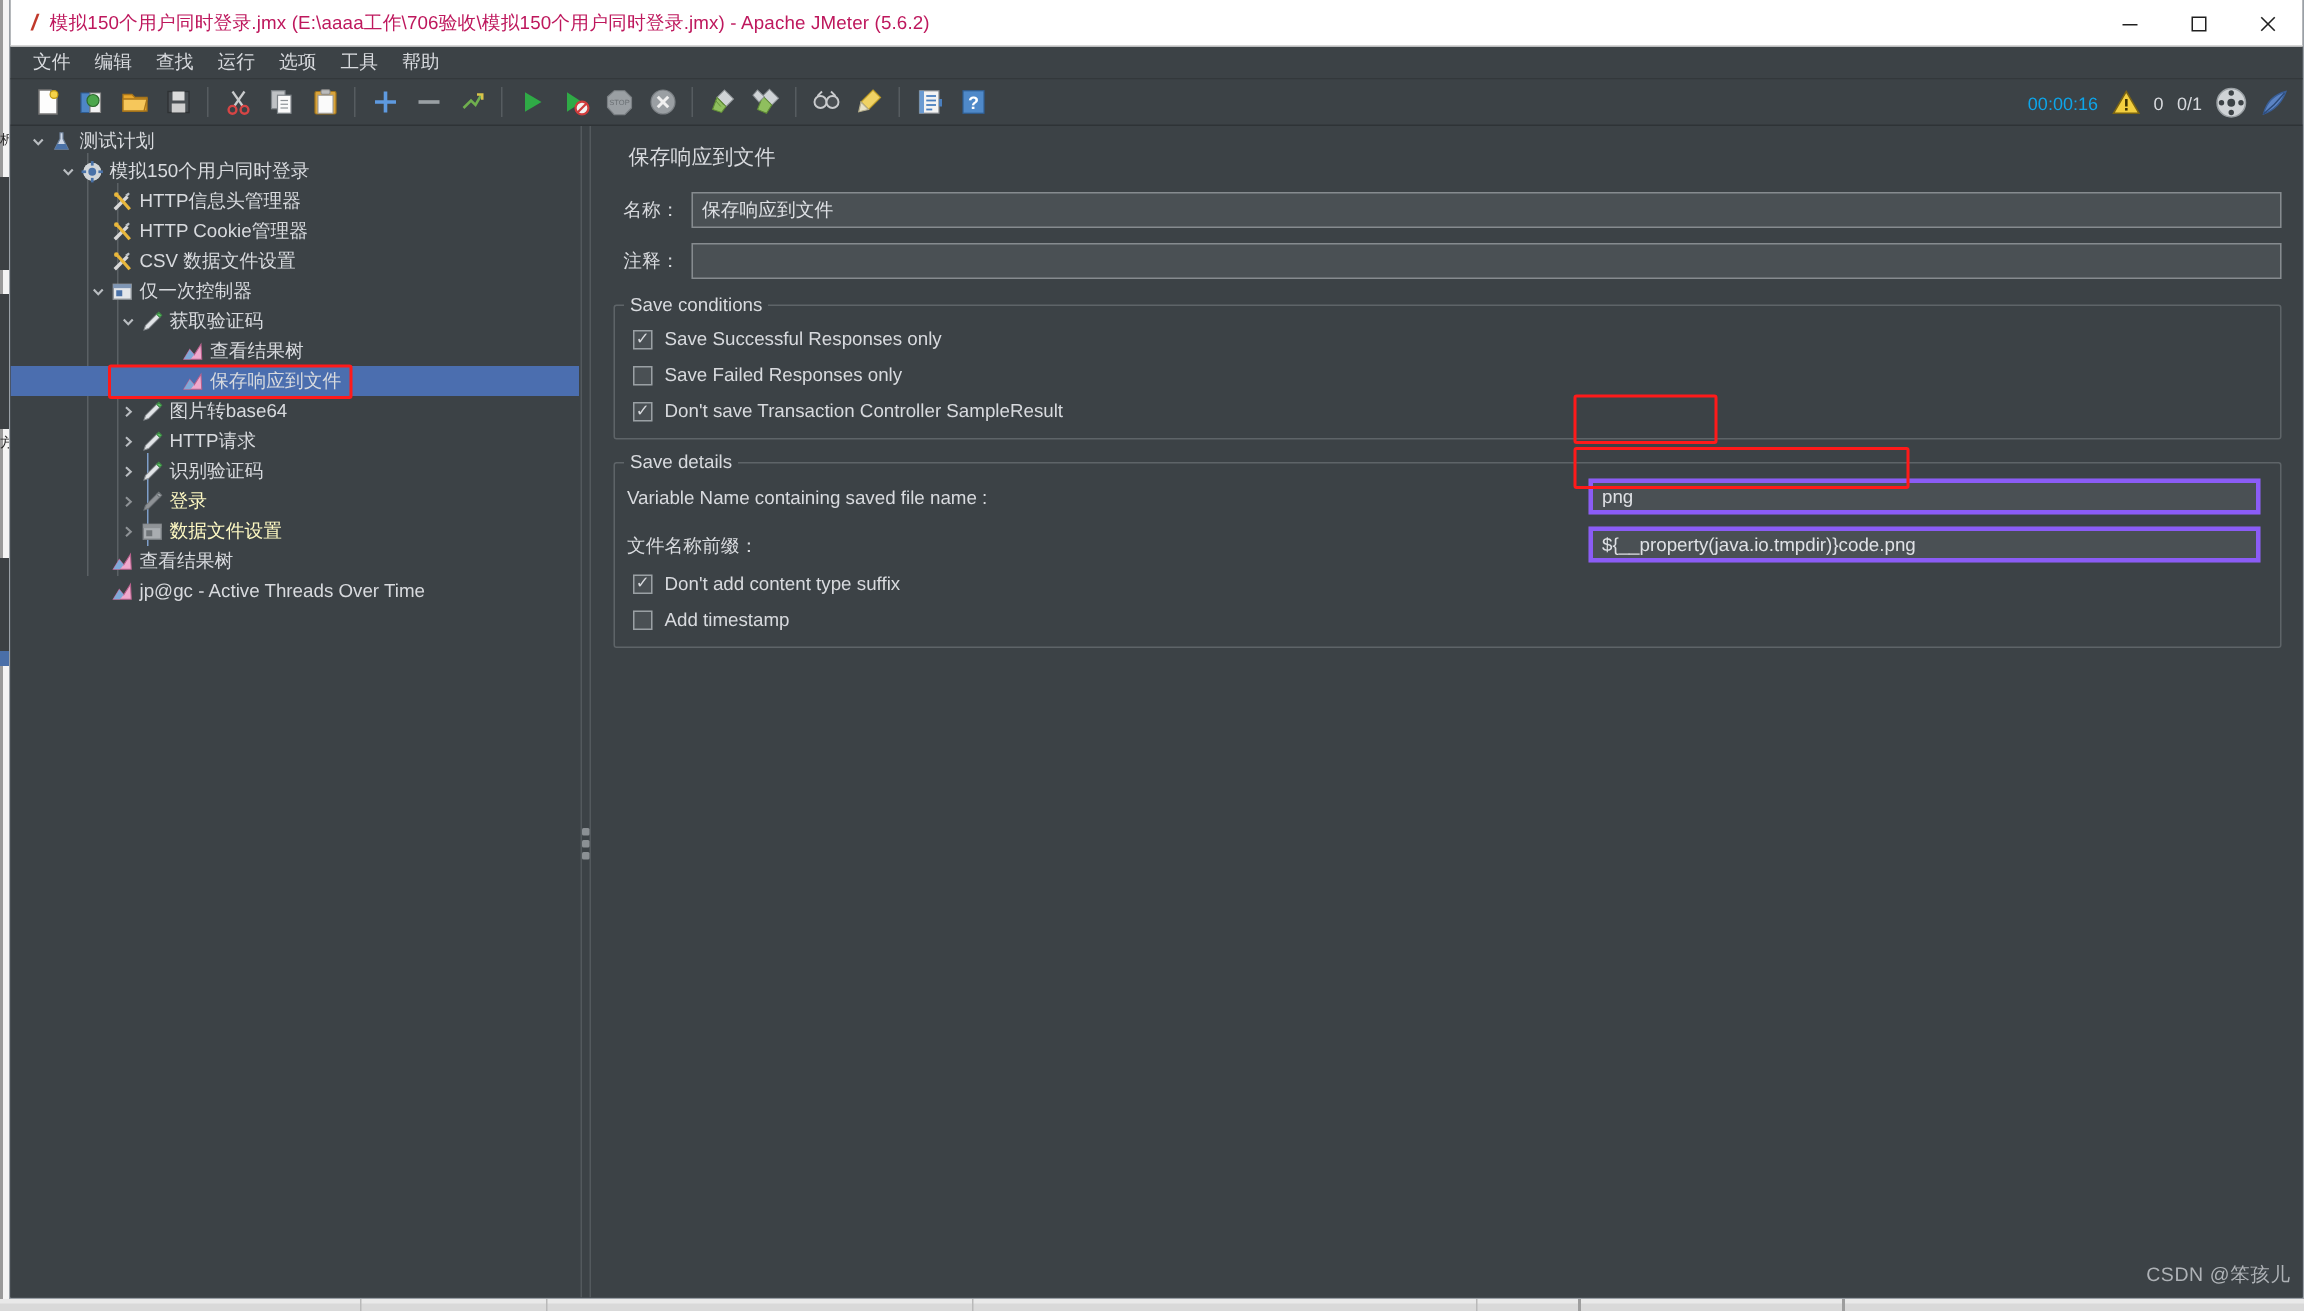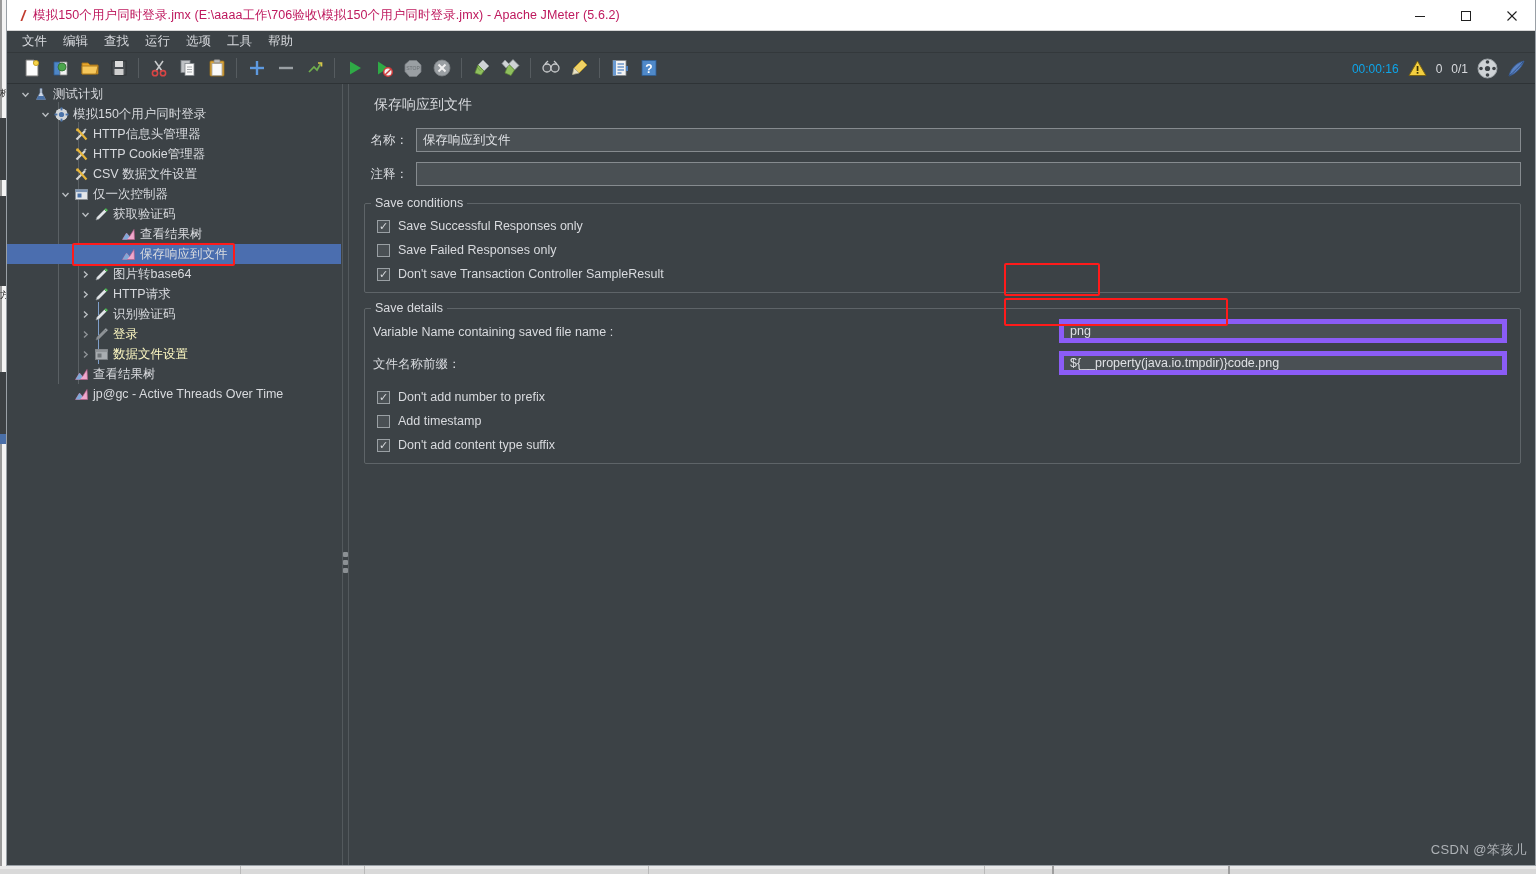--- a/index.html
+++ b/index.html
@@ -75,21 +75,21 @@
   .tb-right { position: absolute; right: 8px; top: 0; height: 31px;
               display: flex; align-items: center; gap: 9px; }
   .tb-timer { font-size: 12px; color: #0ea5e9; font-family: "Liberation Sans", sans-serif; }
   .tb-count { font-size: 12px; color: #d8dade; }
 
   
   .body-split { position: relative; height: 781px; background: #3c4246; display: flex; }
 
   
   .tree-panel {
-    width: 334px; background: #3c4246; position: relative;
+    width: 379px; background: #3c4246; position: relative;
     overflow: hidden;
   }
   .tree-row {
     position: relative; height: 20px; display: flex; align-items: center;
     font-size: 12.5px; color: #d8dade; white-space: nowrap;
   }
   .tree-row.selected { background: #4b6eaf; }
   .tree-row.dim { color: #fef9c3; }
   .twisty { width: 13px; height: 13px; display: inline-flex; align-items: center;
             justify-content: center; flex: 0 0 13px; }
@@ -141,21 +141,21 @@
   }
   .cb.checked::after {
     content: "✓"; color: #d8dade; font-size: 11px; line-height: 11px;
   }
   .cb-label { font-size: 12.5px; color: #d8dade; white-space: nowrap; }
 
   .det-row { display: flex; align-items: center; height: 26px; padding-left: 8px; }
   .det-label { font-size: 12.5px; color: #d8dade; white-space: nowrap; }
   .det-field { position: absolute; right: 13px; height: 24px; }
   .det-field input {
-    width: 100%; height: 24px; background: #4a5054; border: 5px solid #8b5cf6;
+    width: 100%; height: 24px; background: #4a5054; border: 3px solid #8b5cf6;
     color: #dfe1e5; font-size: 12.5px; padding: 0 6px;
     font-family: "Liberation Sans", sans-serif; outline: none;
   }
 
   .watermark {
     position: absolute; right: 8px; bottom: 6px;
     font-size: 13px; color: #aeb2b6; letter-spacing: .4px;
   }
 </style>
 </head>
@@ -698,32 +698,28 @@
           </span>
         </div>
 
         <div class="det-row" style="margin-top:6px;">
           <span class="det-label">文件名称前缀：</span>
           <span class="det-field" style="top:36px; width:448px;">
             <input type="text" value="${__property(java.io.tmpdir)}code.png" style="">
           </span>
         </div>
 
-        <div class="cbrow" style="margin-top:8px;">
+        <div class="cbrow">
           <span class="cb checked"></span>
-          <span class="cb-label">Don't add number to prefix</span>
+          <span class="cb-label">Don't add content type suffix</span>
         </div>
         <div class="cbrow">
           <span class="cb"></span>
           <span class="cb-label">Add timestamp</span>
         </div>
-        <div class="cbrow">
-          <span class="cb checked"></span>
-          <span class="cb-label">Don't add content type suffix</span>
-        </div>
 
       </fieldset>
 
       <div class="red-box" style="left:654px; top:179px; width:96px; height:33px;"></div>
       <div class="red-box" style="left:654px; top:214px; width:224px; height:28px;"></div>
 
       <div class="watermark">CSDN @笨孩儿</div>
     </div>
 
   </div>

